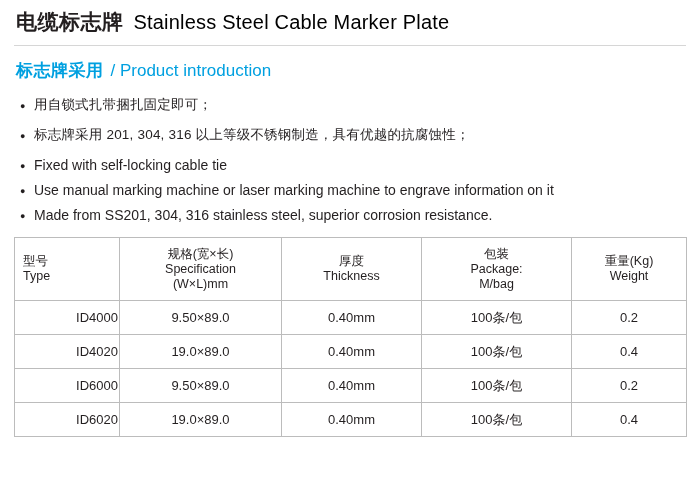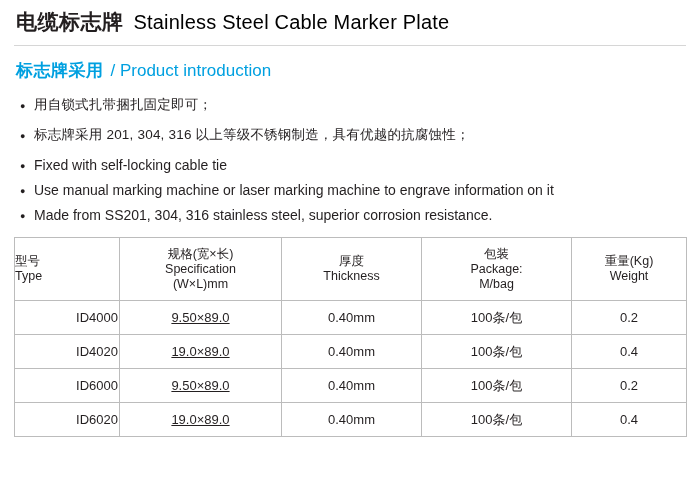--- a/index.html
+++ b/index.html
@@ -117,36 +117,36 @@
     color: #231f20;
   }
   .spec-table thead th {
     height: 58px;
     font-size: 12.5px;
     line-height: 15px;
     padding: 2px 0;
   }
   .spec-table thead th.left-head {
     text-align: left;
-    padding-left: 0;
+    padding-left: 8px;
   }
   .spec-table tbody td {
     height: 31px;
     font-size: 13px;
   }
   .spec-table tbody td.left-cell {
     text-align: right;
     padding-left: 0;
   }
   .col-type { width: 105px; }
   .col-spec { width: 162px; }
   .col-thick { width: 140px; }
   .col-pack { width: 150px; }
   .col-weight { width: 115px; }
-  .nowrap { white-space: nowrap; text-decoration: underline; }
+  .nowrap { white-space: nowrap; }
 </style>
 </head>
 <body>
 
 <div class="page">
 
   <div class="title-row">
     <span class="title-cn">电缆标志牌</span>
     <span class="title-en">Stainless Steel Cable Marker Plate</span>
   </div>

